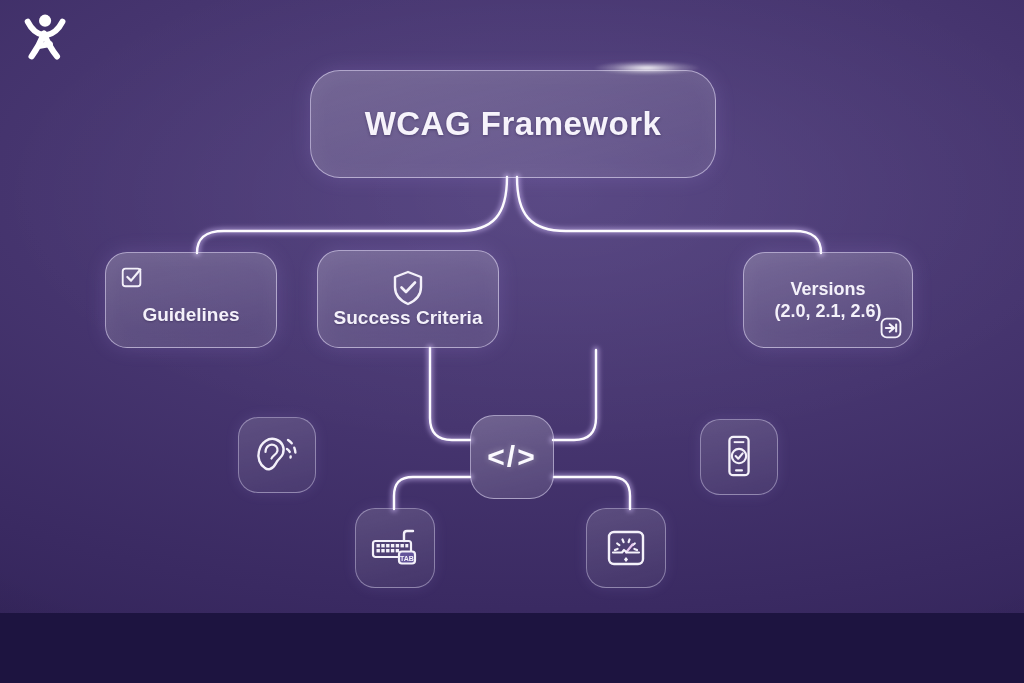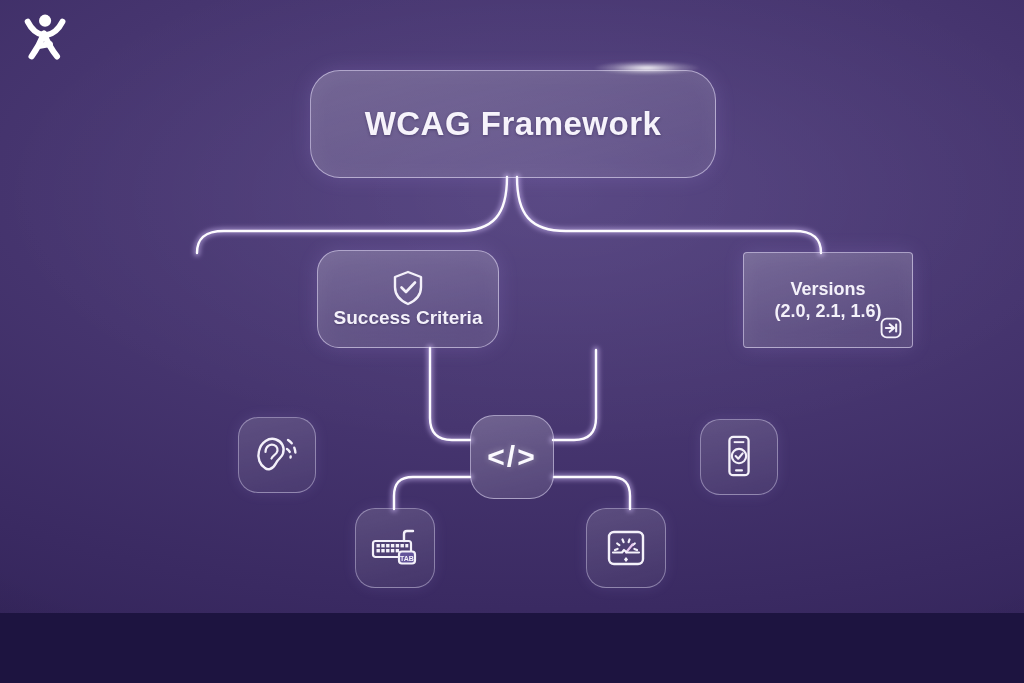--- a/index.html
+++ b/index.html
@@ -34,21 +34,21 @@
     background:radial-gradient(closest-side, rgba(255,255,255,.95), rgba(255,255,255,.25) 45%, rgba(255,255,255,0) 72%);
     filter:blur(1px);pointer-events:none;}
   .node{z-index:2;display:flex;flex-direction:column;align-items:center;justify-content:center;color:#f4f1fa;}
   .node .label{font-weight:bold;font-size:19px;text-shadow:0 1px 2px rgba(20,10,50,.3);text-align:center;}
   .node .sub{font-weight:bold;font-size:18px;line-height:1.24;text-align:center;}
   .guidelines-box{left:105px;top:252px;width:172px;height:96px;border-radius:22px;}
   .guidelines-box .label{margin-top:30px;}
   .corner-icon{position:absolute;left:13px;top:10px;}
   .success-box{left:317px;top:250px;width:182px;height:98px;border-radius:22px;}
   .conformance-box{left:529px;top:250px;width:176px;height:100px;border-radius:22px;}
-  .versions-box{left:743px;top:252px;width:170px;height:96px;border-radius:4px;}
+  .versions-box{left:743px;top:252px;width:170px;height:96px;border-radius:22px;}
   .br-icon{position:absolute;right:9px;bottom:7px;}
   .code-node{left:470px;top:415px;width:84px;height:84px;border-radius:24px;z-index:2;
     border:1.5px solid rgba(236,229,255,.5);
     background:linear-gradient(165deg, rgba(255,255,255,.22), rgba(255,255,255,.10));
     display:flex;align-items:center;justify-content:center;position:absolute;box-sizing:border-box;}
   .code-glyph{color:#fbfaff;font-size:30px;font-weight:bold;letter-spacing:2px;
     font-family:"Liberation Sans",sans-serif;text-shadow:0 0 6px rgba(255,255,255,.35);}
   .ear-tile{left:238px;top:417px;width:78px;height:76px;}
   .phone-tile{left:700px;top:419px;width:78px;height:76px;}
   .keyboard-tile{left:355px;top:508px;width:80px;height:80px;}
@@ -96,33 +96,40 @@
       <path d="M24,20 C27.5,29 31.5,35.5 36,41"></path>
       <path d="M19,31.5 L29.5,29.5"></path>
     </g>
   </svg>
 
   <div class="glass root-box">
     <span class="root-title">WCAG Framework</span>
   </div>
   <div class="flare"></div>
 
+  <div class="glass node guidelines-box">
+    <svg class="corner-icon" width="26" height="26" viewBox="0 0 28 28">
+      <rect x="4" y="6" width="19" height="19" rx="3" fill="none" stroke="#f4f1fa" stroke-width="2"></rect>
+      <polyline points="9,15 13,19 23,7" fill="none" stroke="#f4f1fa" stroke-width="2.4" stroke-linecap="round" stroke-linejoin="round"></polyline>
+    </svg>
+    <span class="label">Guidelines</span>
+  </div>
 
   <div class="glass node success-box">
     <svg width="36" height="38" viewBox="0 0 36 38">
       <path d="M18,3 L31,8 V18 C31,27 25,32 18,35 C11,32 5,27 5,18 V8 Z" fill="none" stroke="#f4f1fa" stroke-width="2.4" stroke-linejoin="round"></path>
       <polyline points="11.5,18.5 16,23 25,13.5" fill="none" stroke="#f4f1fa" stroke-width="2.6" stroke-linecap="round" stroke-linejoin="round"></polyline>
     </svg>
     <span class="label">Success Criteria</span>
   </div>
 
 
   <div class="glass node versions-box">
     <span class="sub">Versions</span>
-    <span class="sub">(2.0, 2.1, 1.6)</span>
+    <span class="sub">(2.0, 2.1, 2.6)</span>
     <svg class="br-icon" width="24" height="24" viewBox="0 0 28 28">
       <rect x="3" y="3" width="22" height="22" rx="6" fill="none" stroke="#f4f1fa" stroke-width="2.2"></rect>
       <line x1="8" y1="14" x2="16.5" y2="14" stroke="#f4f1fa" stroke-width="2.4" stroke-linecap="round"></line>
       <polyline points="12.5,9.5 17.5,14 12.5,18.5" fill="none" stroke="#f4f1fa" stroke-width="2.4" stroke-linecap="round" stroke-linejoin="round"></polyline>
       <line x1="20" y1="10" x2="20" y2="18" stroke="#f4f1fa" stroke-width="2.4" stroke-linecap="round"></line>
     </svg>
   </div>
 
   <div class="code-node">
     <span class="code-glyph">&lt;/&gt;</span>

